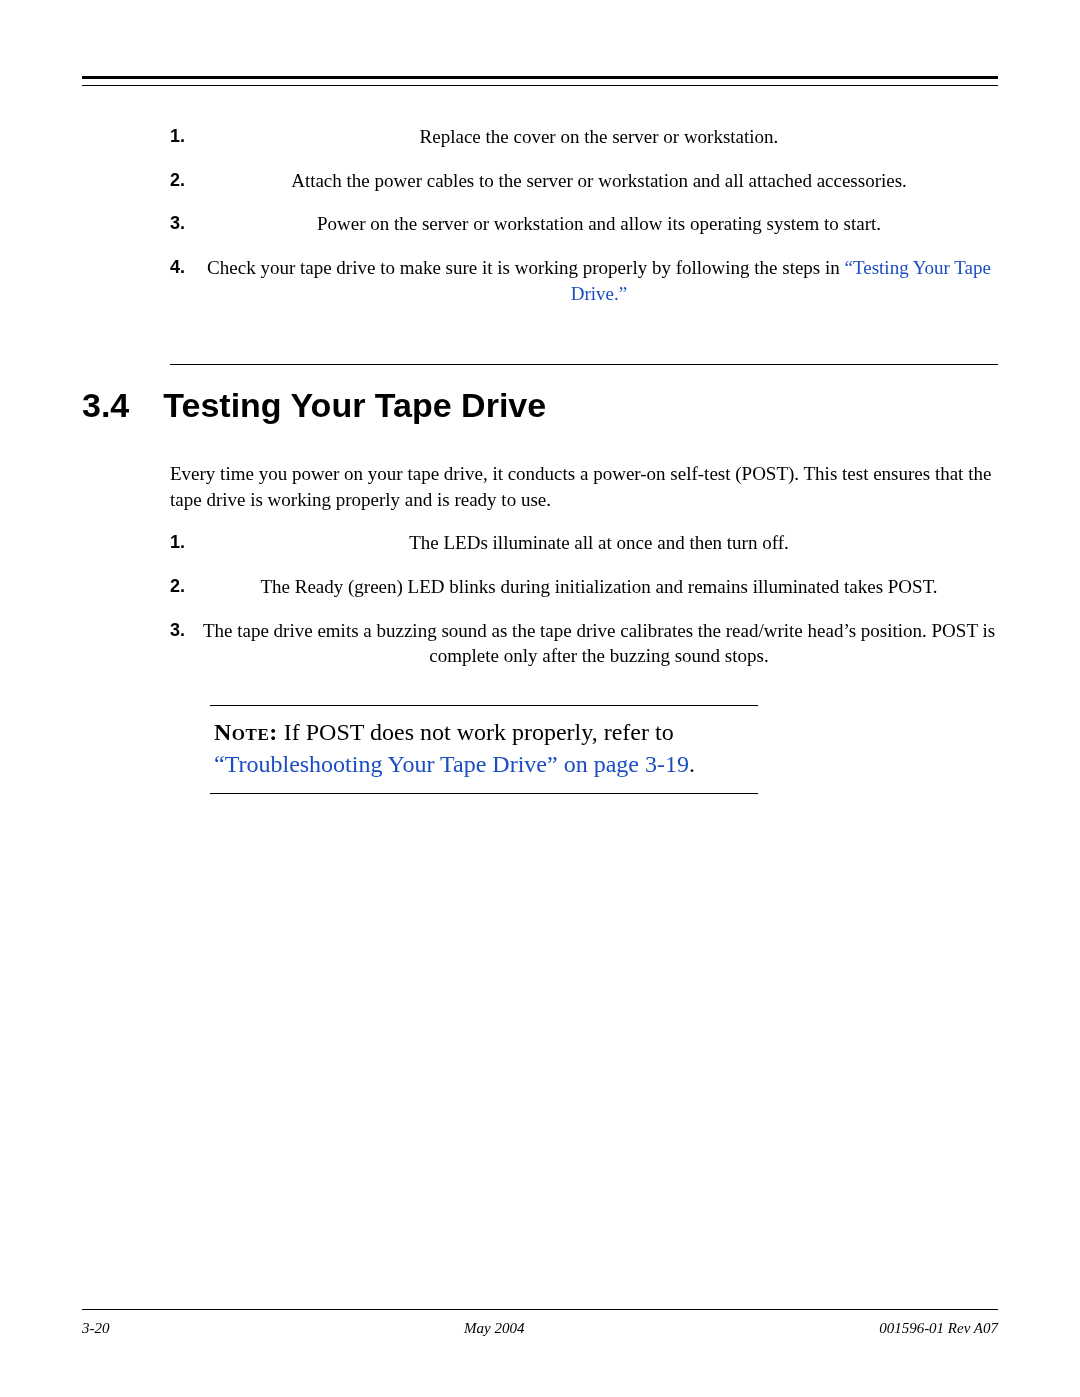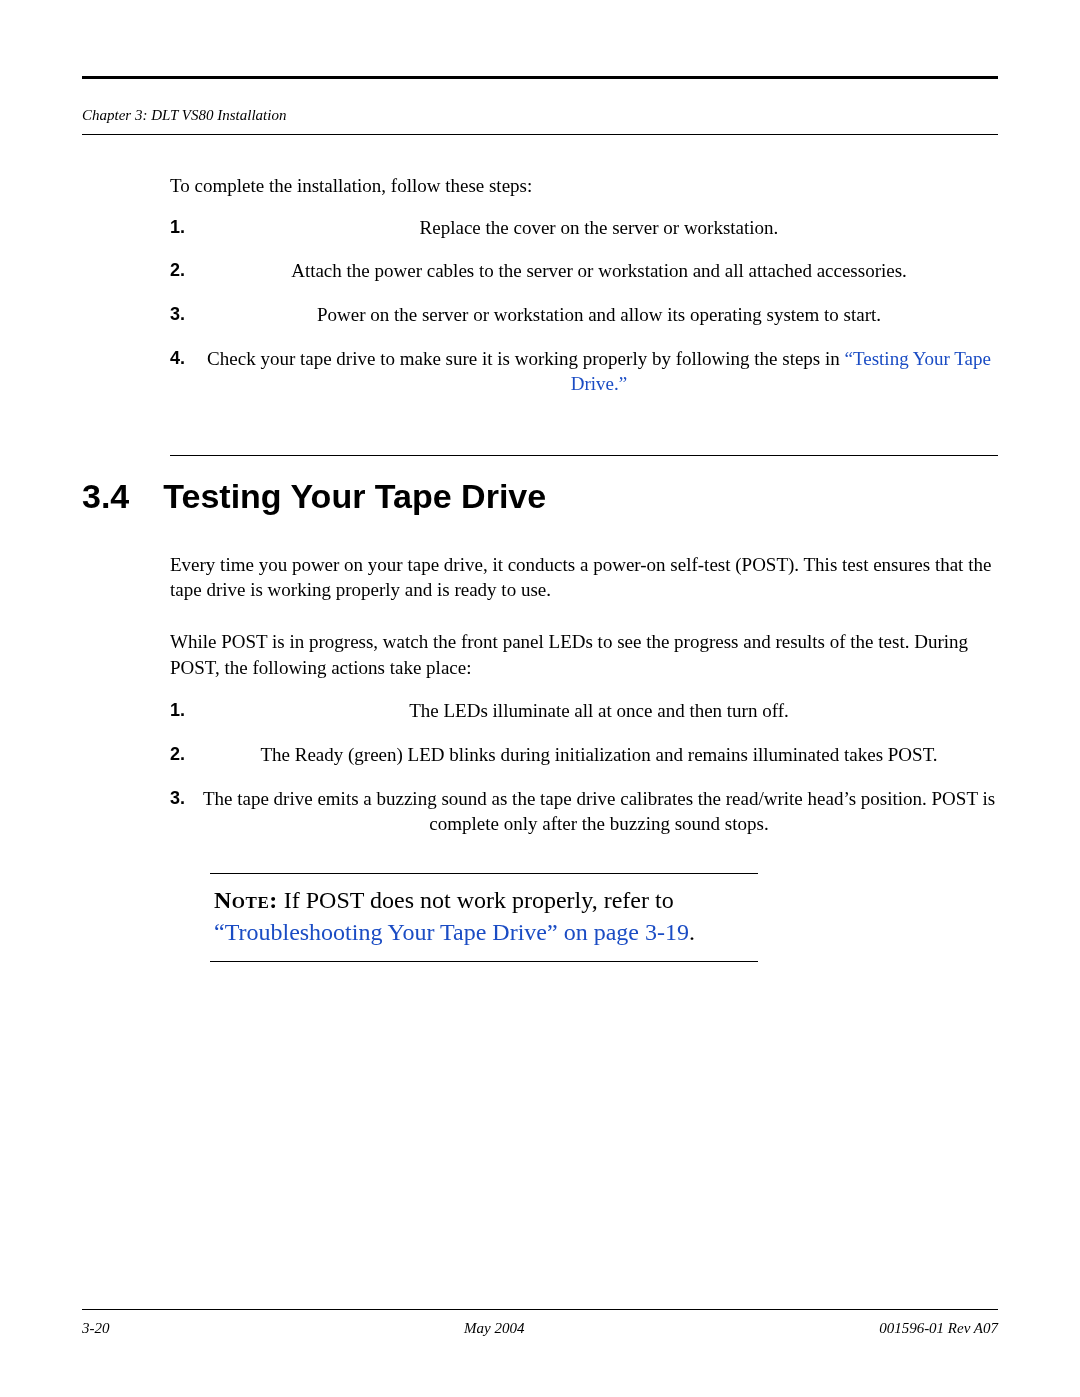--- a/index.html
+++ b/index.html
@@ -117,45 +117,42 @@
     justify-content: space-between;
     font-style: italic;
     font-size: 15px;
   }
 </style>
 </head>
 <body>
 
 <div class="page">
   <div class="top-rule-thick"></div>
-  <div class="header-line">Chapter 3:  DLT VS80 Installation</div>
   <div class="top-rule-thin"></div>
 
   <div class="content">
 
-    <p class="intro">To complete the installation, follow these steps:</p>
 
     <ol class="steps">
       <li><span>Replace the cover on the server or workstation.</span></li>
       <li><span>Attach the power cables to the server or workstation and all attached accessories.</span></li>
       <li><span>Power on the server or workstation and allow its operating system to start.</span></li>
       <li>
         <span>Check your tape drive to make sure it is working properly by following the steps in </span><span class="link">“Testing Your Tape Drive.”</span>
       </li>
     </ol>
 
     <div class="section-rule"></div>
     <h2 class="section-heading">
       <span class="section-num">3.4</span>
       <span>Testing Your Tape Drive</span>
     </h2>
 
     <p class="para">Every time you power on your tape drive, it conducts a power-on self-test (POST). This test ensures that the tape drive is working properly and is ready to use.</p>
 
-    <p class="para2">While POST is in progress, watch the front panel LEDs to see the progress and results of the test. During POST, the following actions take place:</p>
 
     <ol class="steps" style="margin-top:18px;">
       <li><span>The LEDs illuminate all at once and then turn off.</span></li>
       <li><span>The Ready (green) LED blinks during initialization and remains illuminated takes POST.</span></li>
       <li><span>The tape drive emits a buzzing sound as the tape drive calibrates the read/write head’s position. POST is complete only after the buzzing sound stops.</span></li>
     </ol>
 
 
     <div class="note-box">
       <div class="note-rule"></div>

